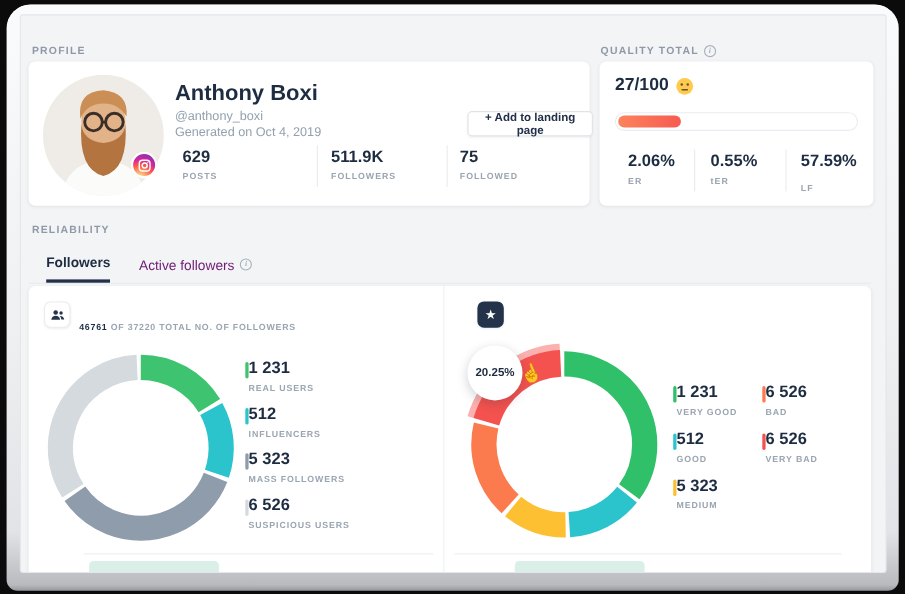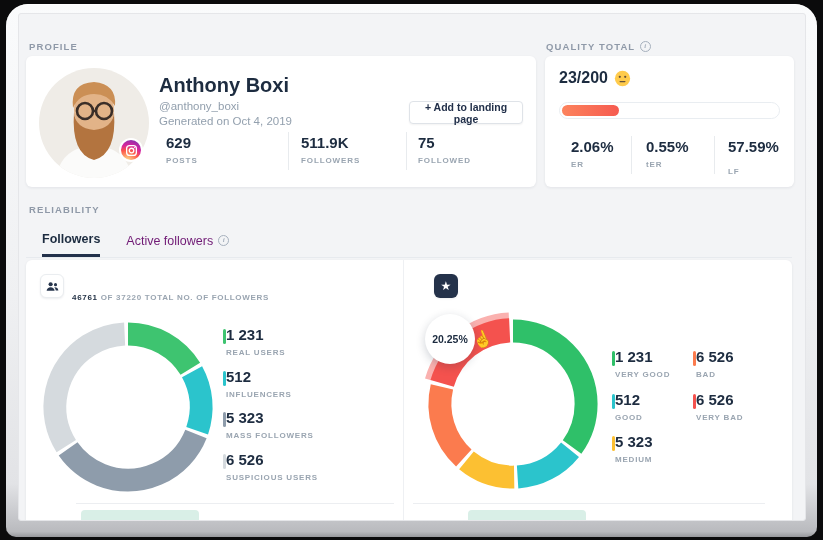--- a/index.html
+++ b/index.html
@@ -28,21 +28,21 @@
   
   .avatar{position:absolute;left:13px;top:12px;width:110px;height:110px;border-radius:50%;
     overflow:hidden;}
   .ig-badge{position:absolute;left:93px;top:82px;width:24px;height:24px;border-radius:50%;
     border:2px solid #fff;
     background:radial-gradient(circle at 30% 110%,#fdf497 0%,#fd5949 45%,#d6249f 65%,#8134af 90%);
     display:flex;align-items:center;justify-content:center;}
   .name{position:absolute;left:133px;top:18px;font-size:20px;font-weight:700;color:#1d2c40;}
   .handle{position:absolute;left:133px;top:44px;font-size:11.5px;color:#93a0ae;}
   .generated{position:absolute;left:133px;top:59px;font-size:11.5px;color:#93a0ae;}
-  .add-btn{position:absolute;left:383px;top:45px;width:114px;height:23px;background:#fff;
+  .add-btn{position:absolute;left:399px;top:45px;width:114px;height:23px;background:#fff;
     border:1px solid #dfe3e8;border-radius:4px;font-size:10.5px;font-weight:700;color:#22304a;
     box-shadow:0 1px 2px rgba(0,0,0,.05);display:flex;align-items:center;justify-content:center;
     font-family:"Liberation Sans",sans-serif;cursor:pointer;}
   .stat-val{font-size:15px;font-weight:700;color:#1d2c40;}
   .stat-lab{font-size:8px;font-weight:700;letter-spacing:.9px;color:#9aa5b1;margin-top:5px;}
   .vdiv{position:absolute;width:1px;background:#e8ebee;}
   .stat{position:absolute;}
 
   
   .score{position:absolute;left:14px;top:13px;font-size:16px;font-weight:700;color:#1d2c40;
@@ -132,21 +132,21 @@
       </div>
     </div>
 
     <div class="sec-label" style="left:527px;top:27px;">
       <span>QUALITY TOTAL</span>
       <span class="info"></span>
     </div>
 
     <div class="card" style="left:526px;top:42px;width:249px;height:131px;">
       <div class="score">
-        <span>23/200</span>
+        <span>27/100</span>
         <svg width="17" height="17" viewBox="0 0 20 20">
           <circle cx="10" cy="10" r="9" fill="#ffcb4c"></circle>
           <circle cx="6.8" cy="8" r="1.3" fill="#65513a"></circle>
           <circle cx="13.2" cy="8" r="1.3" fill="#65513a"></circle>
           <rect x="6.4" y="12.8" width="7.2" height="1.7" rx="0.85" fill="#65513a"></rect>
         </svg>
       </div>
       <div class="progress">
         <div class="progress-fill" id="score-fill" style="width: calc(28% - 4px);"></div>
       </div>

